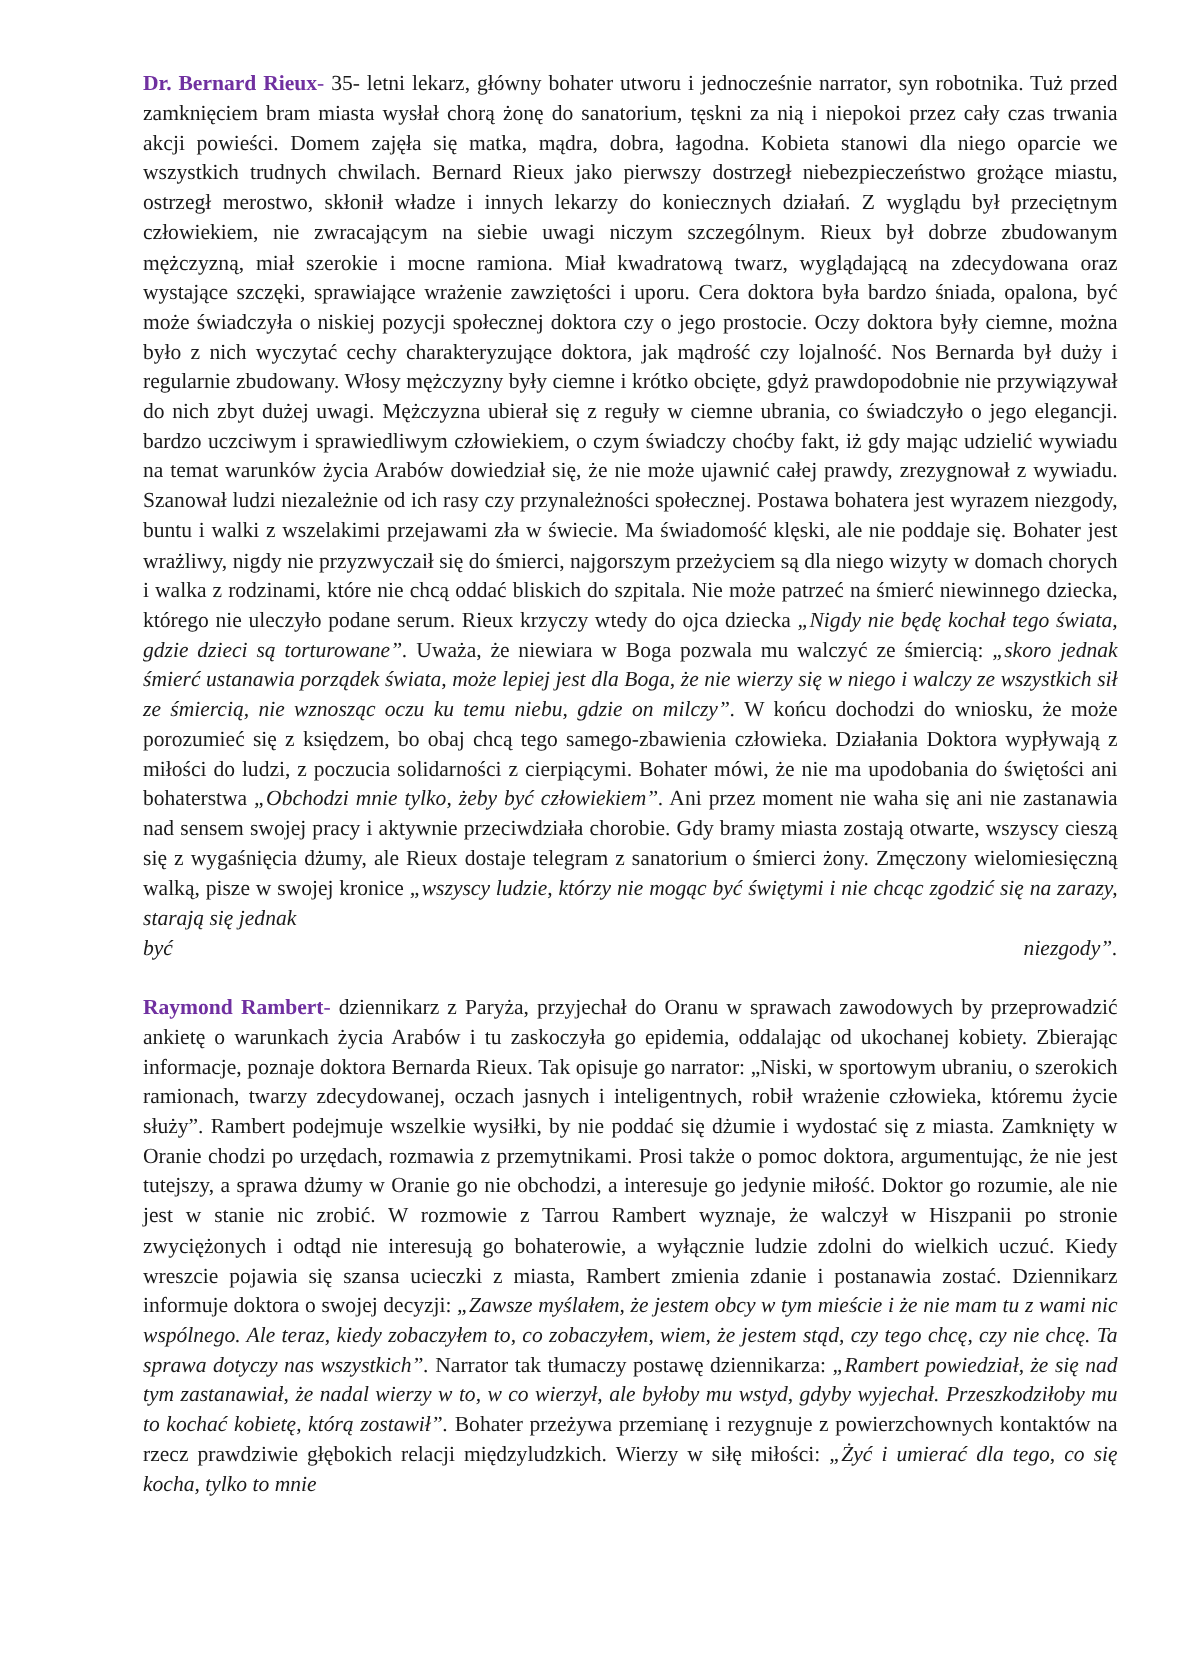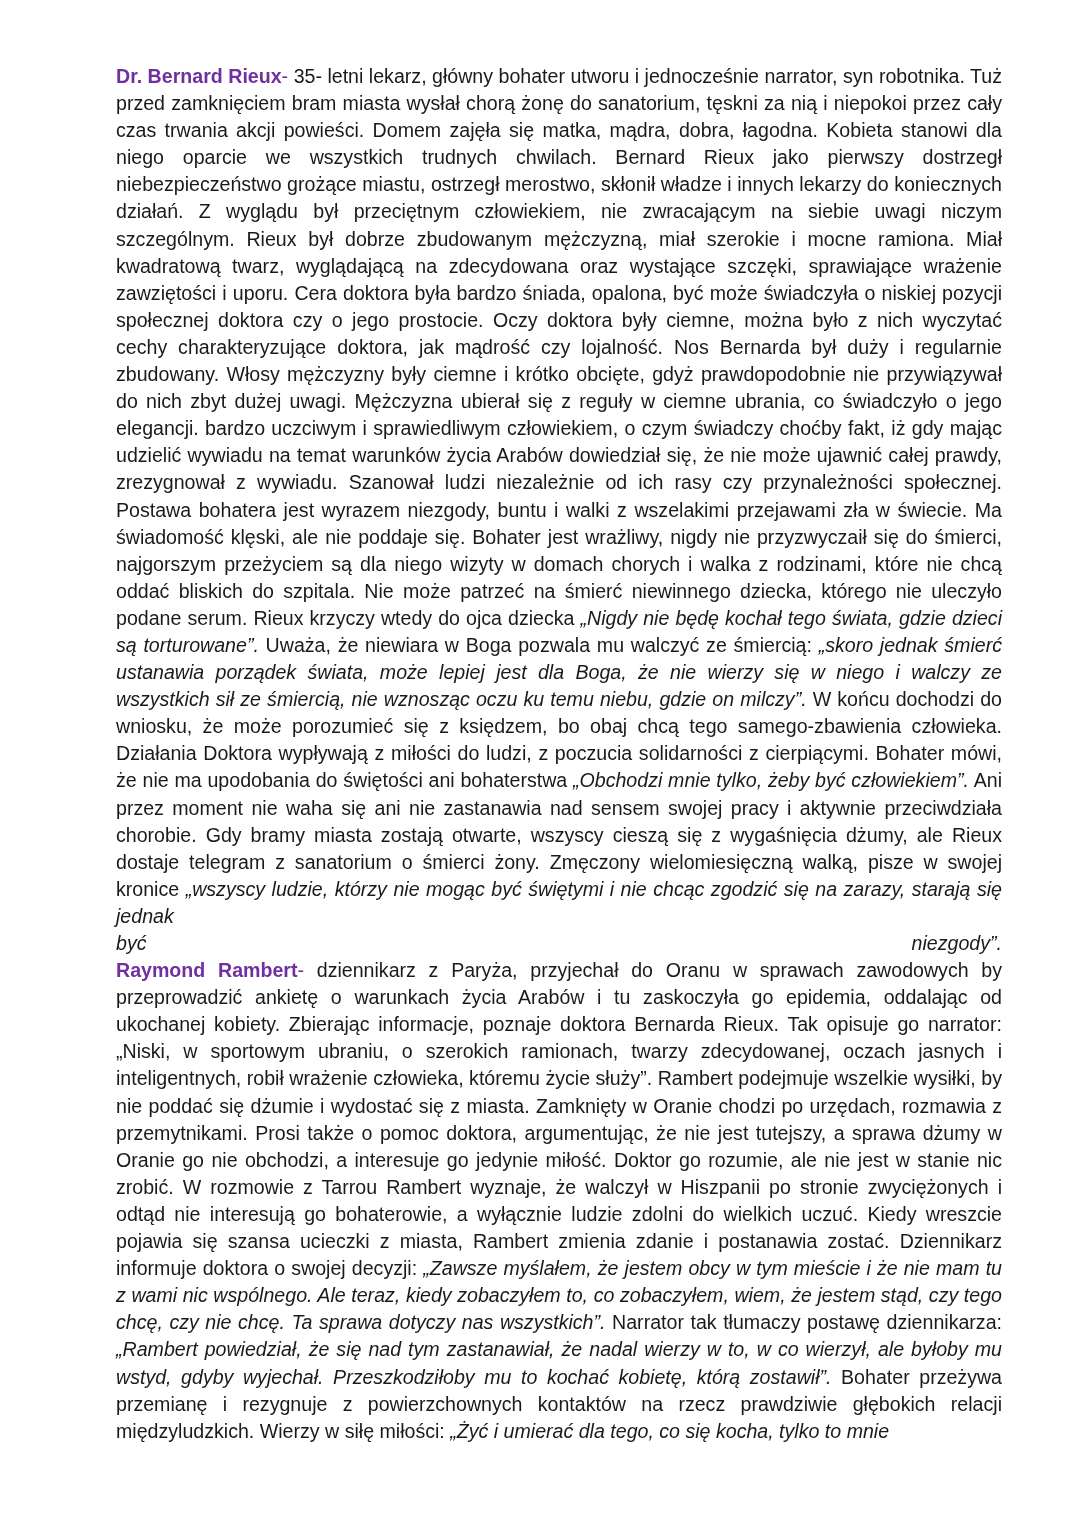--- a/index.html
+++ b/index.html
@@ -5,24 +5,24 @@
   html, body { margin: 0; padding: 0; background: #ffffff; }
   body { width: 1080px; height: 1527px; overflow: hidden; }
   .page {
     position: relative;
     width: 1080px;
     height: 1527px;
     background: #ffffff;
   }
   .content {
     position: absolute;
-    left: 116px;
+    left: 130px;
     top: 63px;
     width: 886px;
-    font-family: Liberation Sans, sans-serif;
+    font-family: Liberation Serif, serif;
     font-size: 19.6px;
     line-height: 27.1px;
     color: #1a1a1a;
     text-align: justify;
   }
   .para { margin: 0; }
   .name {
     color: #7030a0;
     font-weight: bold;
   }
@@ -41,18 +41,18 @@
   <div class="content">
 
     <p class="para">
       <span class="name">Dr. Bernard Rieux</span><span class="dash">-</span><span> 35- letni lekarz, główny bohater utworu i jednocześnie narrator, syn robotnika. Tuż przed zamknięciem bram miasta wysłał chorą żonę do sanatorium, tęskni za nią i niepokoi przez cały czas trwania akcji powieści. Domem zajęła się matka, mądra, dobra, łagodna. Kobieta stanowi dla niego oparcie we wszystkich trudnych chwilach. Bernard Rieux jako pierwszy dostrzegł niebezpieczeństwo grożące miastu, ostrzegł merostwo, skłonił władze i innych lekarzy do koniecznych działań. Z wyglądu był przeciętnym człowiekiem, nie zwracającym na siebie uwagi niczym szczególnym. Rieux był dobrze zbudowanym mężczyzną, miał szerokie i mocne ramiona. Miał kwadratową twarz, wyglądającą na zdecydowana oraz wystające szczęki, sprawiające wrażenie zawziętości i uporu. Cera doktora była bardzo śniada, opalona, być może świadczyła o niskiej pozycji społecznej doktora czy o jego prostocie. Oczy doktora były ciemne, można było z nich wyczytać cechy charakteryzujące doktora, jak mądrość czy lojalność. Nos Bernarda był duży i regularnie zbudowany. Włosy mężczyzny były ciemne i krótko obcięte, gdyż prawdopodobnie nie przywiązywał do nich zbyt dużej uwagi. Mężczyzna ubierał się z reguły w ciemne ubrania, co świadczyło o jego elegancji.  bardzo uczciwym i sprawiedliwym człowiekiem, o czym świadczy choćby fakt, iż gdy mając udzielić wywiadu na temat warunków życia Arabów dowiedział się, że nie może ujawnić całej prawdy, zrezygnował z wywiadu. Szanował ludzi niezależnie od ich rasy czy przynależności społecznej. Postawa bohatera jest wyrazem niezgody, buntu i walki z wszelakimi przejawami zła w świecie. Ma świadomość klęski, ale nie poddaje się. Bohater jest wrażliwy, nigdy nie przyzwyczaił się do śmierci, najgorszym przeżyciem są dla niego wizyty w domach chorych i walka z rodzinami, które nie chcą oddać bliskich do szpitala. Nie może patrzeć na śmierć niewinnego dziecka, którego nie uleczyło podane serum. Rieux krzyczy wtedy do ojca dziecka </span><em>„Nigdy nie będę kochał tego świata, gdzie dzieci są torturowane”.</em><span> Uważa, że niewiara w Boga pozwala mu walczyć ze śmiercią: </span><em>„skoro jednak śmierć ustanawia porządek świata, może lepiej jest dla Boga, że nie wierzy się w niego i walczy ze wszystkich sił ze śmiercią, nie wznosząc oczu ku temu niebu, gdzie on milczy”.</em><span> W końcu dochodzi do wniosku, że może porozumieć się z księdzem, bo obaj chcą tego samego-zbawienia człowieka. Działania Doktora wypływają z miłości do ludzi, z poczucia solidarności z cierpiącymi. Bohater mówi, że nie ma upodobania do świętości ani bohaterstwa </span><em>„Obchodzi mnie tylko, żeby być człowiekiem”.</em><span>  Ani przez moment nie waha się ani nie zastanawia nad sensem swojej pracy i aktywnie przeciwdziała chorobie. Gdy bramy miasta zostają otwarte, wszyscy cieszą się z wygaśnięcia dżumy, ale Rieux dostaje telegram z sanatorium o śmierci żony. Zmęczony wielomiesięczną walką, pisze w swojej kronice </span><em>„wszyscy ludzie, którzy nie mogąc być świętymi i nie chcąc zgodzić się na zarazy, starają się jednak</em>
     </p>
     <div class="last-line-split">
       <em>być</em>
       <em>niezgody”.</em>
     </div>
 
-    <p class="para" style="">
+    <p class="para" style="margin-top:27px">
       <span class="name">Raymond Rambert</span><span class="dash">-</span><span> dziennikarz z Paryża, przyjechał do Oranu w sprawach zawodowych by przeprowadzić ankietę o warunkach życia Arabów i tu zaskoczyła go epidemia, oddalając od ukochanej kobiety. Zbierając informacje, poznaje doktora Bernarda Rieux. Tak opisuje go narrator: „Niski, w sportowym ubraniu, o szerokich ramionach, twarzy zdecydowanej, oczach jasnych i inteligentnych, robił wrażenie człowieka, któremu życie służy”. Rambert podejmuje wszelkie wysiłki, by nie poddać się dżumie i wydostać się z miasta. Zamknięty w Oranie chodzi po urzędach, rozmawia z przemytnikami. Prosi także o pomoc doktora, argumentując, że nie jest tutejszy, a sprawa dżumy w Oranie go nie obchodzi, a interesuje go jedynie miłość. Doktor go rozumie, ale nie jest w stanie nic zrobić. W rozmowie z Tarrou Rambert wyznaje, że walczył w Hiszpanii po stronie zwyciężonych i odtąd nie interesują go bohaterowie, a wyłącznie ludzie zdolni do wielkich uczuć. Kiedy wreszcie pojawia się szansa ucieczki z miasta, Rambert zmienia zdanie i postanawia zostać. Dziennikarz informuje doktora o swojej decyzji: </span><em>„Zawsze myślałem, że jestem obcy w tym mieście i że nie mam tu z wami nic wspólnego. Ale teraz, kiedy zobaczyłem to, co zobaczyłem, wiem, że jestem stąd, czy tego chcę, czy nie chcę. Ta sprawa dotyczy nas wszystkich”.</em><span> Narrator tak tłumaczy postawę dziennikarza: </span><em>„Rambert powiedział, że się nad tym zastanawiał, że nadal wierzy w to, w co wierzył, ale byłoby mu wstyd, gdyby wyjechał. Przeszkodziłoby mu to kochać kobietę, którą zostawił”.</em><span> Bohater przeżywa przemianę i rezygnuje z powierzchownych kontaktów na rzecz prawdziwie głębokich relacji międzyludzkich. Wierzy w siłę miłości: </span><em>„Żyć i umierać dla tego, co się kocha, tylko to mnie</em>
     </p>
 
   </div>
 </div>
 
 </body></html>

